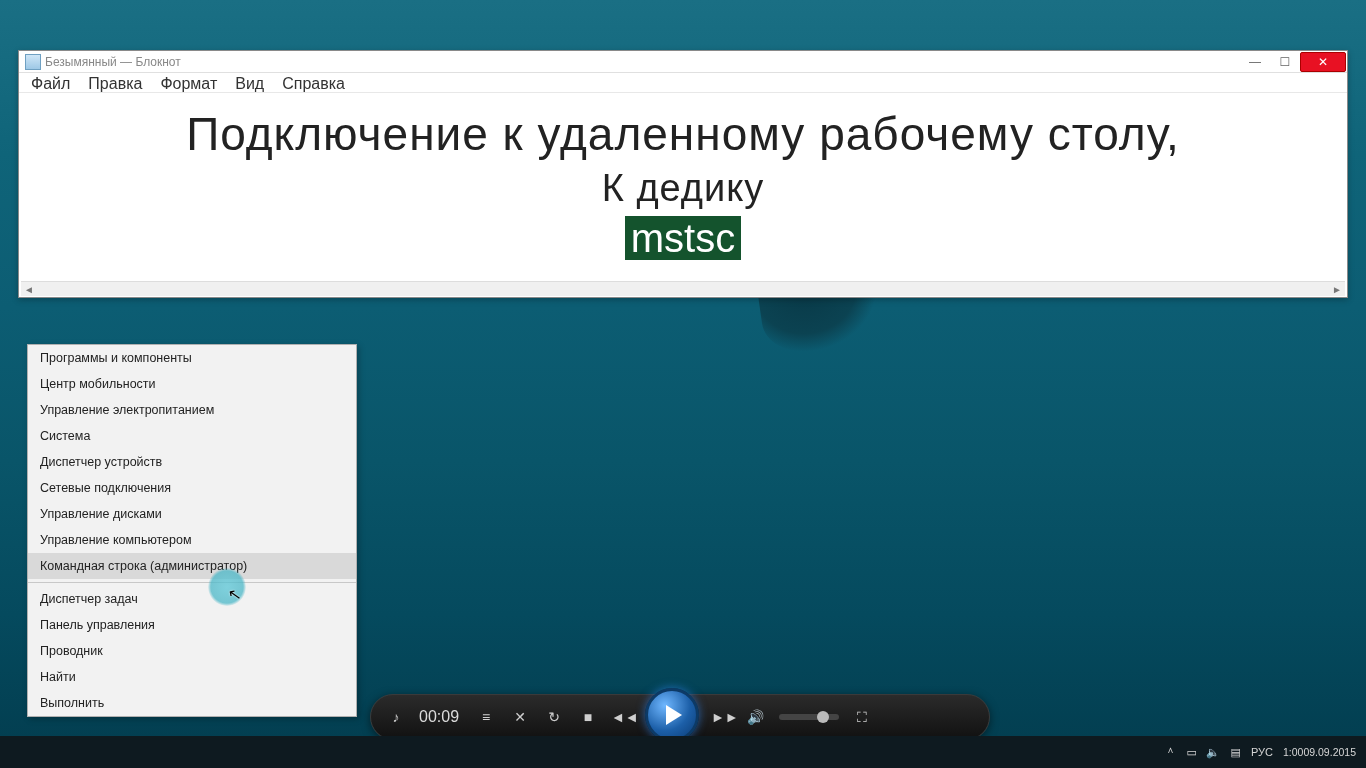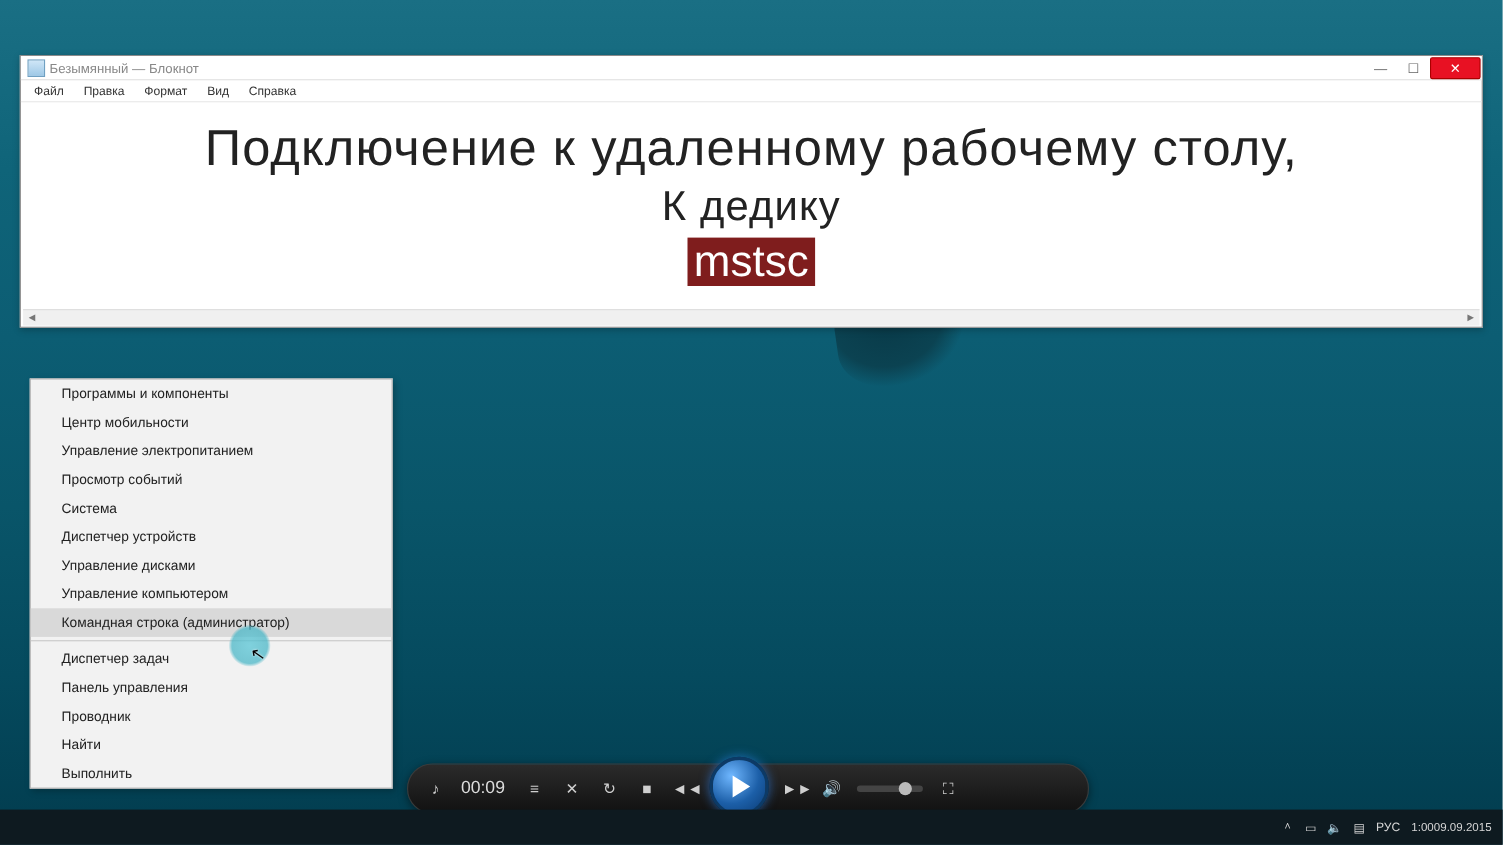--- a/index.html
+++ b/index.html
@@ -30,45 +30,45 @@
     border-bottom: 1px solid #e0e0e0; color: #888; font-size: 12px;
   }
   #titlebar .icon { width: 16px; height: 16px; margin: 0 4px 0 6px;
     background: linear-gradient(#cfe6f7,#9ec8e6); border:1px solid #6fa0c2; }
   #titlebar .title { flex: 0 0 auto; }
   #titlebar .spacer { flex: 1; }
   .win-btn { width: 30px; height: 20px; display:flex; align-items:center; justify-content:center;
     font-size:12px; color:#666; }
   .win-btn.close { background:#e81123; color:#fff; width:46px; height:20px; margin-right:1px;
     border:1px solid #a00; border-radius:2px; }
-  #menubar { height: 20px; display:flex; gap:2px; padding:0 4px; font-size:11px; color:#333;
-    border-bottom:1px solid #e8e8e8; align-items:center; }
+  #menubar { height: 20px; display:flex; gap:2px; padding:0 4px; font-size:16px; color:#333;
+    border-bottom:1px solid #e8e8e8; align-items:flex-start; }
   #menubar span { padding: 2px 8px; }
   #editor {
     position:absolute; left:2px; right:2px; top:44px; bottom:16px;
     background:#fff; text-align:center; font-family: Consolas, "Courier New", monospace;
     color:#222; overflow:hidden;
   }
   #editor .line1 { font-size:46px; margin-top:12px; letter-spacing:1px; }
   #editor .line2 { font-size:38px; margin-top:6px; letter-spacing:1px; }
   #editor .line3 { font-size:40px; margin-top:6px; }
-  #editor .sel { background:#7f1d1d; color:#fff; padding:0 6px; }
+  #editor .sel { background:#14532d; color:#fff; padding:0 6px; }
   .hscroll { position:absolute; left:2px; right:2px; bottom:1px; height:15px;
     background:#f0f0f0; border-top:1px solid #ddd; display:flex; align-items:center; }
   .hscroll .arrow { width:16px; height:14px; display:flex; align-items:center; justify-content:center;
     color:#777; font-size:10px; }
   .hscroll .track { flex:1; }
 
   
   #winx {
     position:absolute; left:27px; top:344px; width:330px;
     background:#f2f2f2; border:1px solid #b0b0b0; box-shadow:2px 2px 6px rgba(0,0,0,.25);
     font-size:12.5px; color:#222;
   }
-  #winx .item { padding:4px 28px; line-height:18px; white-space:nowrap; cursor:default; }
+  #winx .item { padding:4px 12px; line-height:18px; white-space:nowrap; cursor:default; }
   #winx .item.hover { background:#d9d9d9; }
   #winx .sep { height:1px; background:#c8c8c8; margin:3px 0; }
 
   
   #ripple { position:absolute; left:208px; top:568px; width:38px; height:38px;
     border-radius:50%; background:radial-gradient(circle,#59c6d6 0%,#4bb7c7 60%,transparent 72%);
     opacity:.75; pointer-events:none; }
   #cursor { position:absolute; left:228px; top:585px; font-size:16px; color:#000;
     transform:rotate(-10deg); pointer-events:none; text-shadow:0 0 2px #fff; }
 
@@ -138,23 +138,23 @@
     <div class="arrow">◄</div>
     <div class="track"></div>
     <div class="arrow">►</div>
   </div>
 </div>
 
 <div id="winx">
     <div class="item">Программы и компоненты</div>
     <div class="item">Центр мобильности</div>
     <div class="item">Управление электропитанием</div>
-    <div class="item">Просмотр событий</div>
     <div class="item">Система</div>
     <div class="item">Диспетчер устройств</div>
+    <div class="item">Сетевые подключения</div>
     <div class="item">Управление дисками</div>
     <div class="item">Управление компьютером</div>
     <div class="item hover">Командная строка (администратор)</div>
     <div class="sep"></div>
     <div class="item">Диспетчер задач</div>
     <div class="item">Панель управления</div>
     <div class="item">Проводник</div>
     <div class="item">Найти</div>
     <div class="item">Выполнить</div>
   </div>

